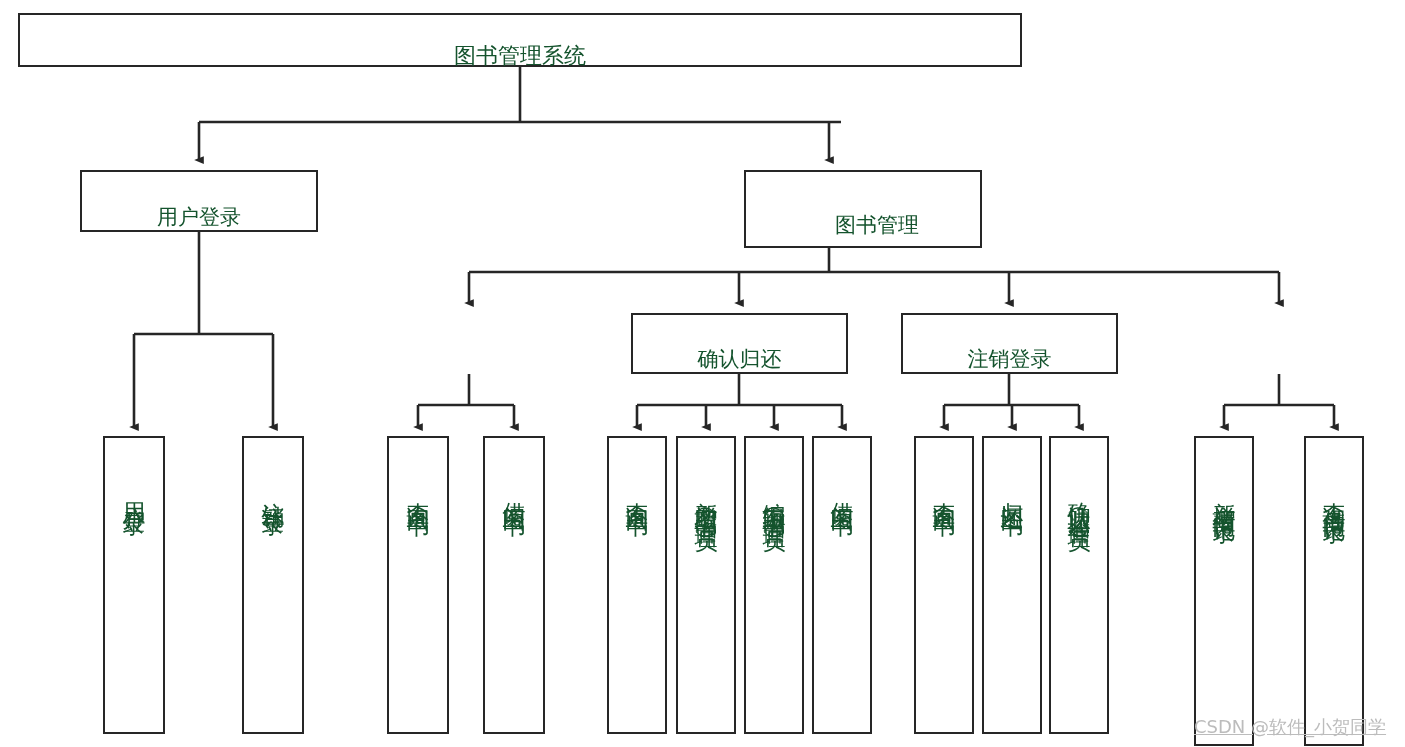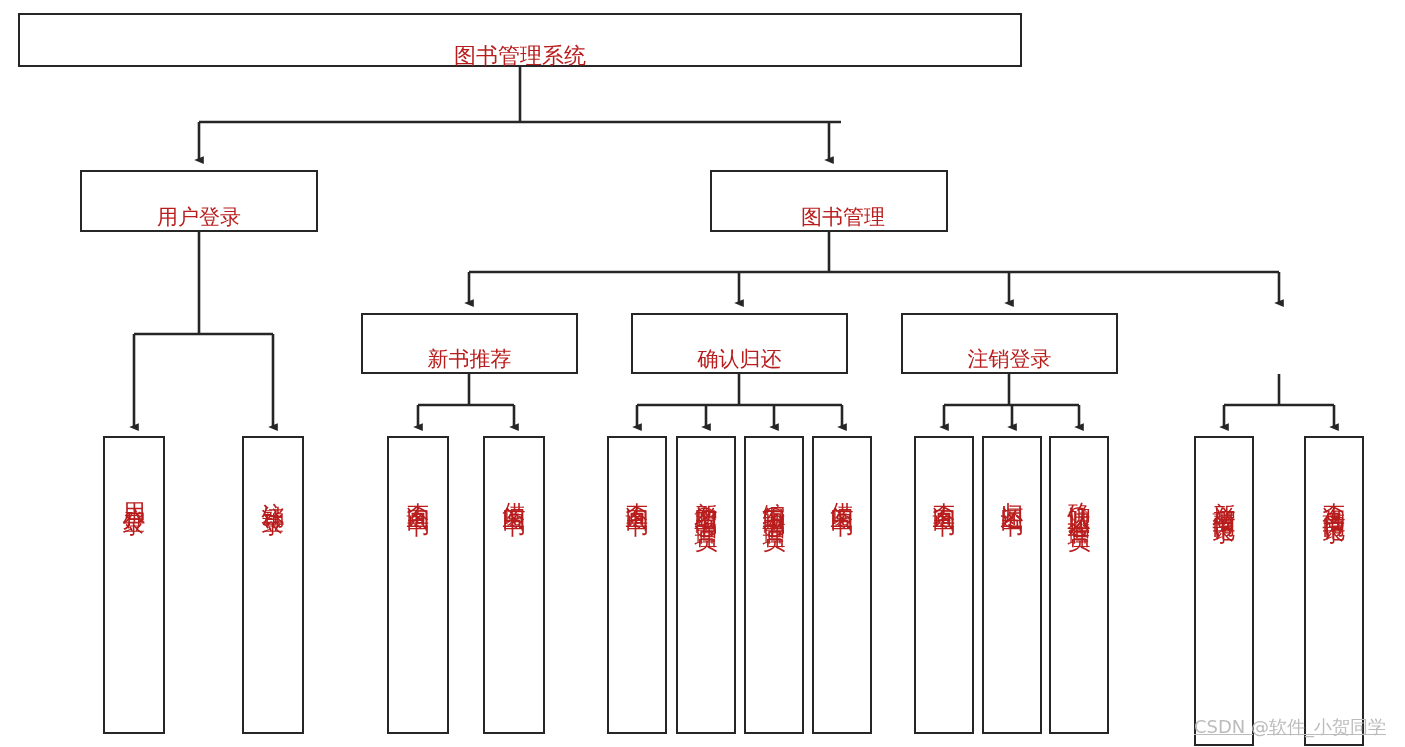--- a/index.html
+++ b/index.html
@@ -8,21 +8,21 @@
     font-family:"DejaVu Sans","Liberation Sans",sans-serif;
   }
   #canvas{position:relative;width:1405px;height:747px;background:#ffffff;}
   svg.edges{position:absolute;left:0;top:0;width:1405px;height:747px;}
   .node{
     position:absolute;box-sizing:border-box;
     background:#ffffff;border:2px solid #262626;
     display:flex;align-items:center;justify-content:center;
   }
   .node .label{
-    color:#b91c1c;
+    color:#14532d;
     text-align:right;
     line-height:1.15;
     white-space:nowrap;
     margin-top:32px;
   }
   .node.horiz .label{font-size:21px;}
   .node.root .label{font-size:22px;}
   .node.vert{align-items:flex-start;padding-top:14px;}
   .node.vert .label{
     writing-mode:vertical-rl;
@@ -96,27 +96,24 @@
     </g>
   </svg>
 
   <div class="node root horiz" style="left:18px;top:13px;width:1004px;height:54px;">
     <span class="label">图书管理系统</span>
   </div>
 
   <div class="node horiz" style="left:80px;top:170px;width:238px;height:62px;">
     <span class="label">用户登录</span>
   </div>
-  <div class="node horiz" style="left:710px;top:170px;width:238px;height:62px;padding-left:28px;">
+  <div class="node horiz" style="left:744px;top:170px;width:238px;height:78px;padding-left:28px;">
     <span class="label">图书管理</span>
   </div>
 
-  <div class="node horiz" style="left:361px;top:313px;width:217px;height:61px;">
-    <span class="label">新书推荐</span>
-  </div>
   <div class="node horiz" style="left:631px;top:313px;width:217px;height:61px;">
     <span class="label">确认归还</span>
   </div>
   <div class="node horiz" style="left:901px;top:313px;width:217px;height:61px;">
     <span class="label">注销登录</span>
   </div>
 
   <div class="node vert" style="left:103px;top:436px;width:62px;height:298px;">
     <span class="label">用户登录</span>
   </div>

